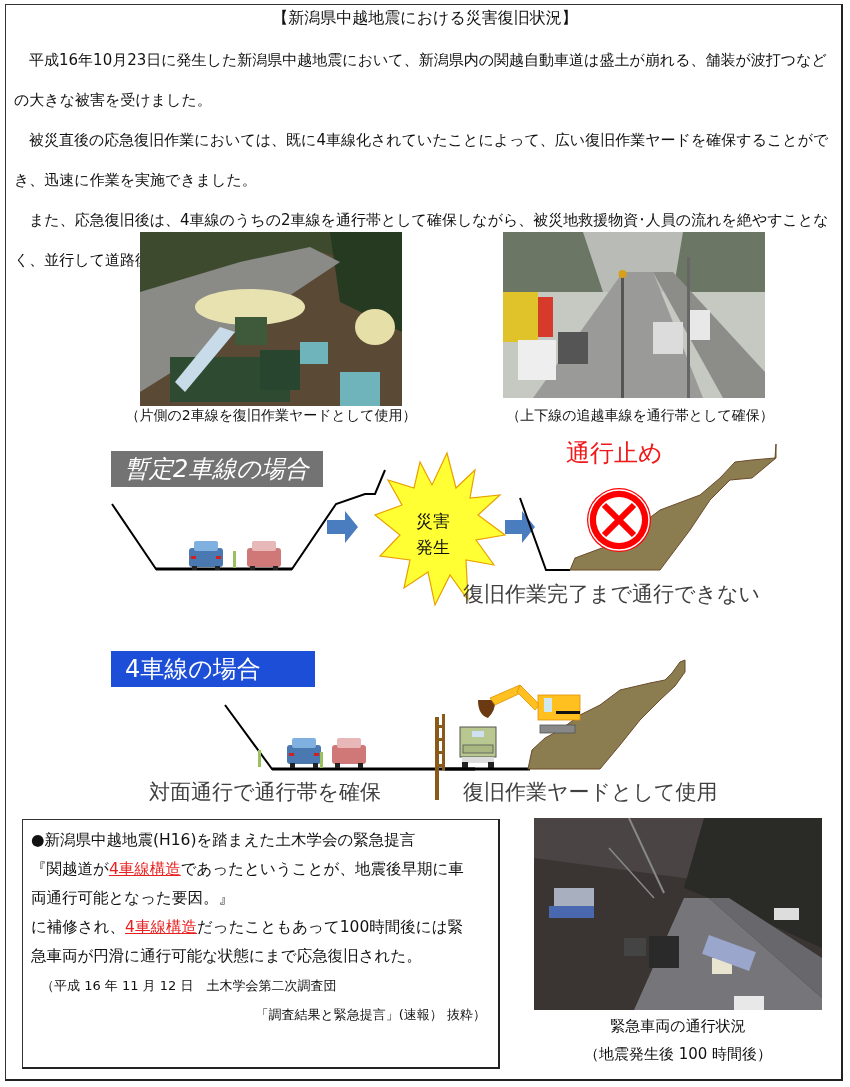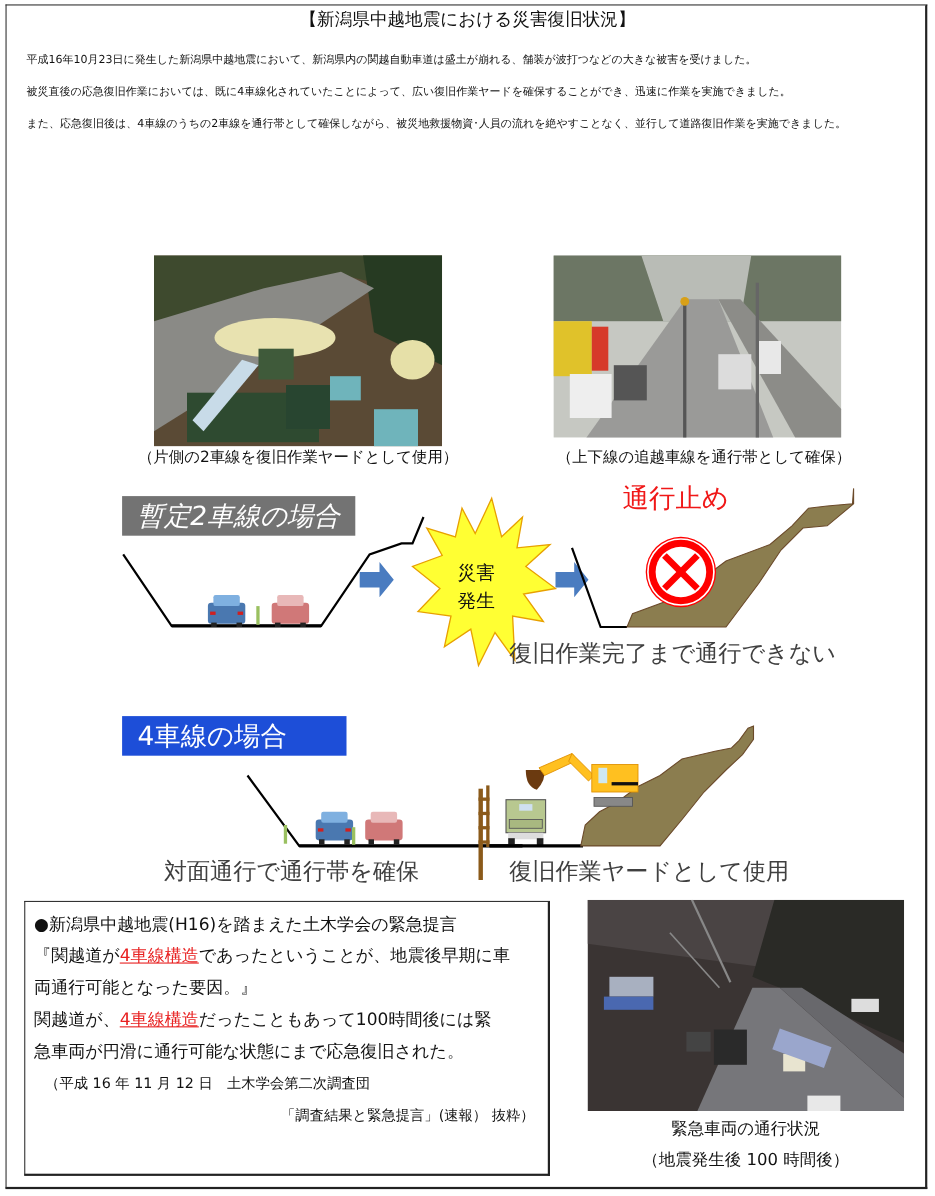--- a/index.html
+++ b/index.html
@@ -1,19 +1,19 @@
 <!DOCTYPE html>
 <html><head>
 <meta charset="utf-8">
 <style>
   html,body{margin:0;padding:0;background:#fff;}
   body{width:850px;height:1087px;position:relative;overflow:hidden;font-family:"DejaVu Sans","Liberation Sans",sans-serif;color:#111;}
   .frame{position:absolute;left:5px;top:4px;width:838px;height:1077px;border:1px solid #333;border-right:2px solid #222;border-bottom:2px solid #222;box-sizing:border-box;}
   .title{position:absolute;left:0;width:850px;top:8px;text-align:center;font-size:16px;letter-spacing:0px;}
-  .intro{position:absolute;left:14px;top:40px;width:822px;font-size:10px;line-height:29px;}
+  .intro{position:absolute;left:14px;top:40px;width:822px;font-size:15px;line-height:40px;}
   .intro p{margin:0;text-indent:1em;}
   .photo{position:absolute;overflow:hidden;}
   .caption{position:absolute;font-size:14px;text-align:center;white-space:nowrap;}
   .label-box{position:absolute;color:#fff;font-size:24px;line-height:36px;padding:0 14px;white-space:nowrap;}
   .blue-text{position:absolute;color:#404040;font-size:21px;white-space:nowrap;}
   .red-text{position:absolute;color:#f01818;font-size:24px;white-space:nowrap;}
   .diagram{position:absolute;left:0;top:0;}
   .proposal{position:absolute;left:22px;top:819px;width:478px;height:250px;border:1px solid #333;border-right:2px solid #222;border-bottom:2px solid #222;box-sizing:border-box;padding:6px 8px;font-size:15.5px;line-height:29px;}
   .proposal p{margin:0;white-space:nowrap;}
   .u-red{color:#e82020;text-decoration:underline;}
@@ -169,21 +169,21 @@
     <rect x="540" y="725" width="35" height="8" fill="#888" stroke="#555" stroke-width="0.8"></rect>
   </g>
 </svg>
 <div class="blue-text" style="left:149px;top:778px;">対面通行で通行帯を確保</div>
 <div class="blue-text" style="left:463px;top:778px;">復旧作業ヤードとして使用</div>
 
 <div class="proposal">
   <p>●新潟県中越地震(H16)を踏まえた土木学会の緊急提言</p>
   <p><span>『関越道が</span><span class="u-red">4車線構造</span><span>であったということが、地震後早期に車</span></p>
   <p>両通行可能となった要因。』</p>
-  <p><span>関越道が、</span><span class="u-red">4車線構造</span><span>だったこともあって100時間後には緊</span></p>
+  <p><span>に補修され、</span><span class="u-red">4車線構造</span><span>だったこともあって100時間後には緊</span></p>
   <p>急車両が円滑に通行可能な状態にまで応急復旧された。</p>
   <p class="cite1">（平成 16 年 11 月 12 日　土木学会第二次調査団</p>
   <p class="cite2">「調査結果と緊急提言」(速報） 抜粋）</p>
 </div>
 
 <div class="photo" style="left:534px;top:818px;width:288px;height:192px;">
   <svg width="288" height="192" viewBox="0 0 288 192">
     <rect width="288" height="192" fill="#3a3433"></rect>
     <polygon points="0,0 288,0 288,80 150,60 0,40" fill="#4a4444"></polygon>
     <polygon points="170,0 288,0 288,130 200,90 150,70" fill="#2a2a26"></polygon>

